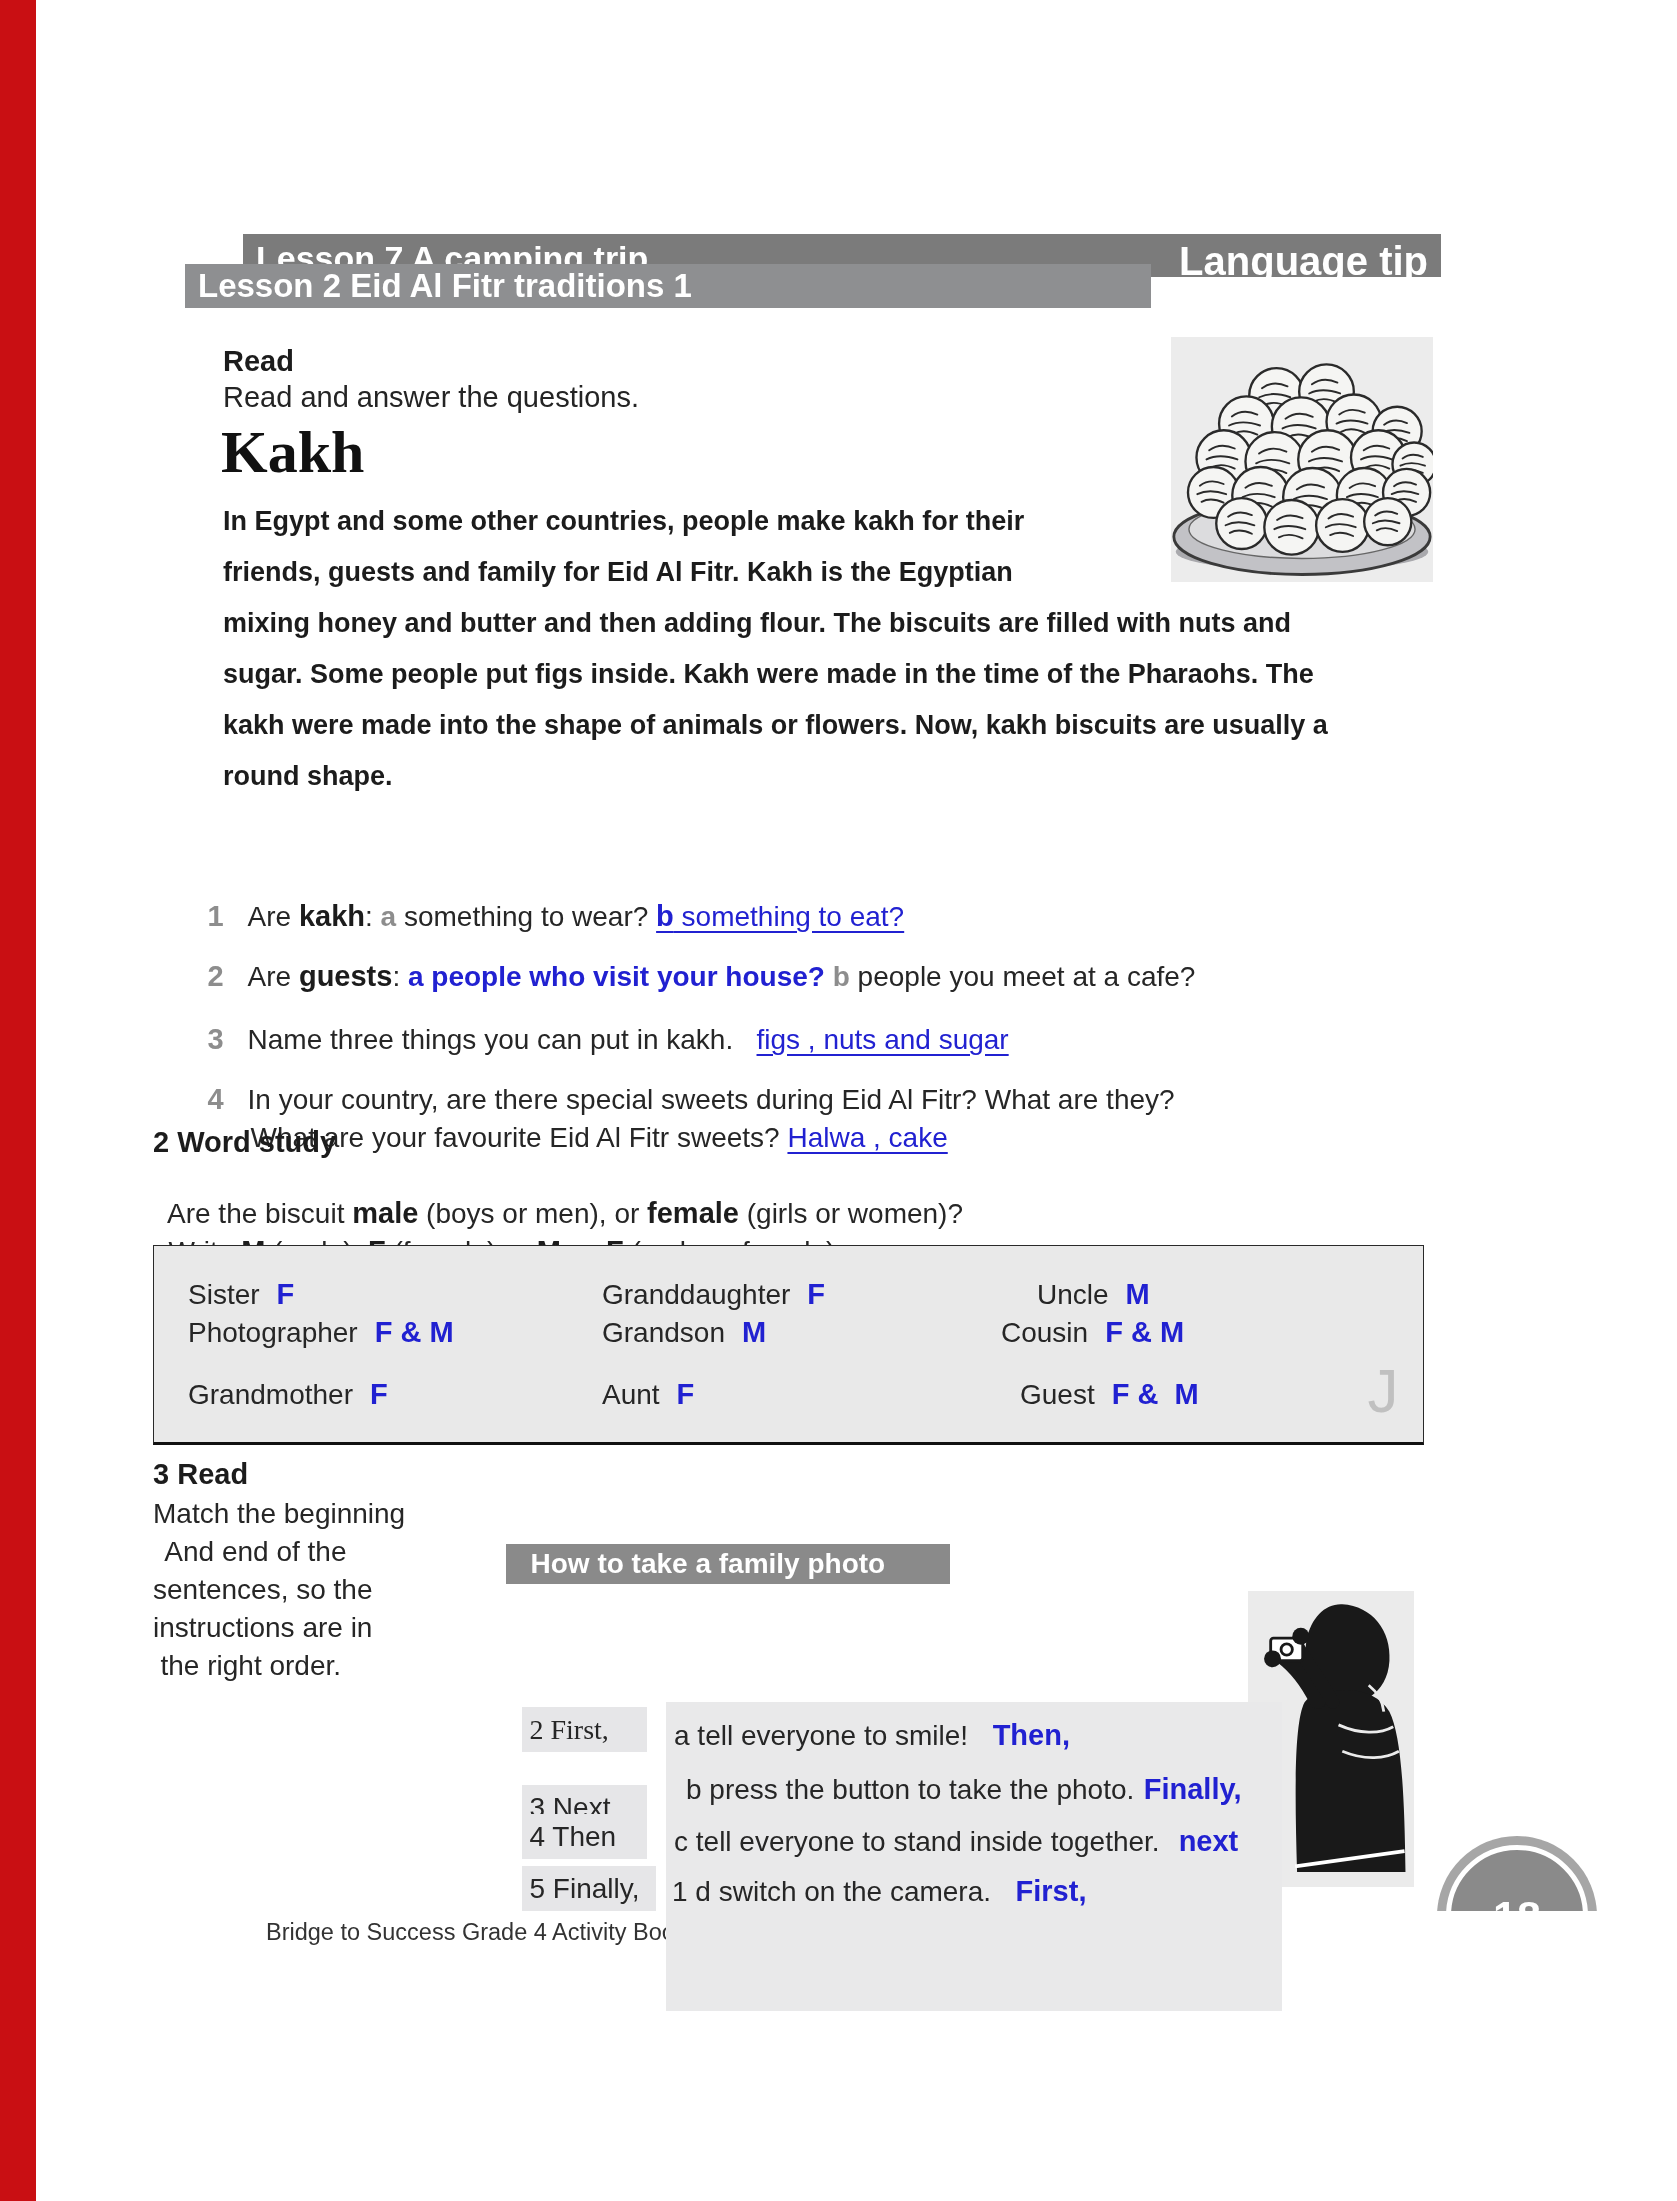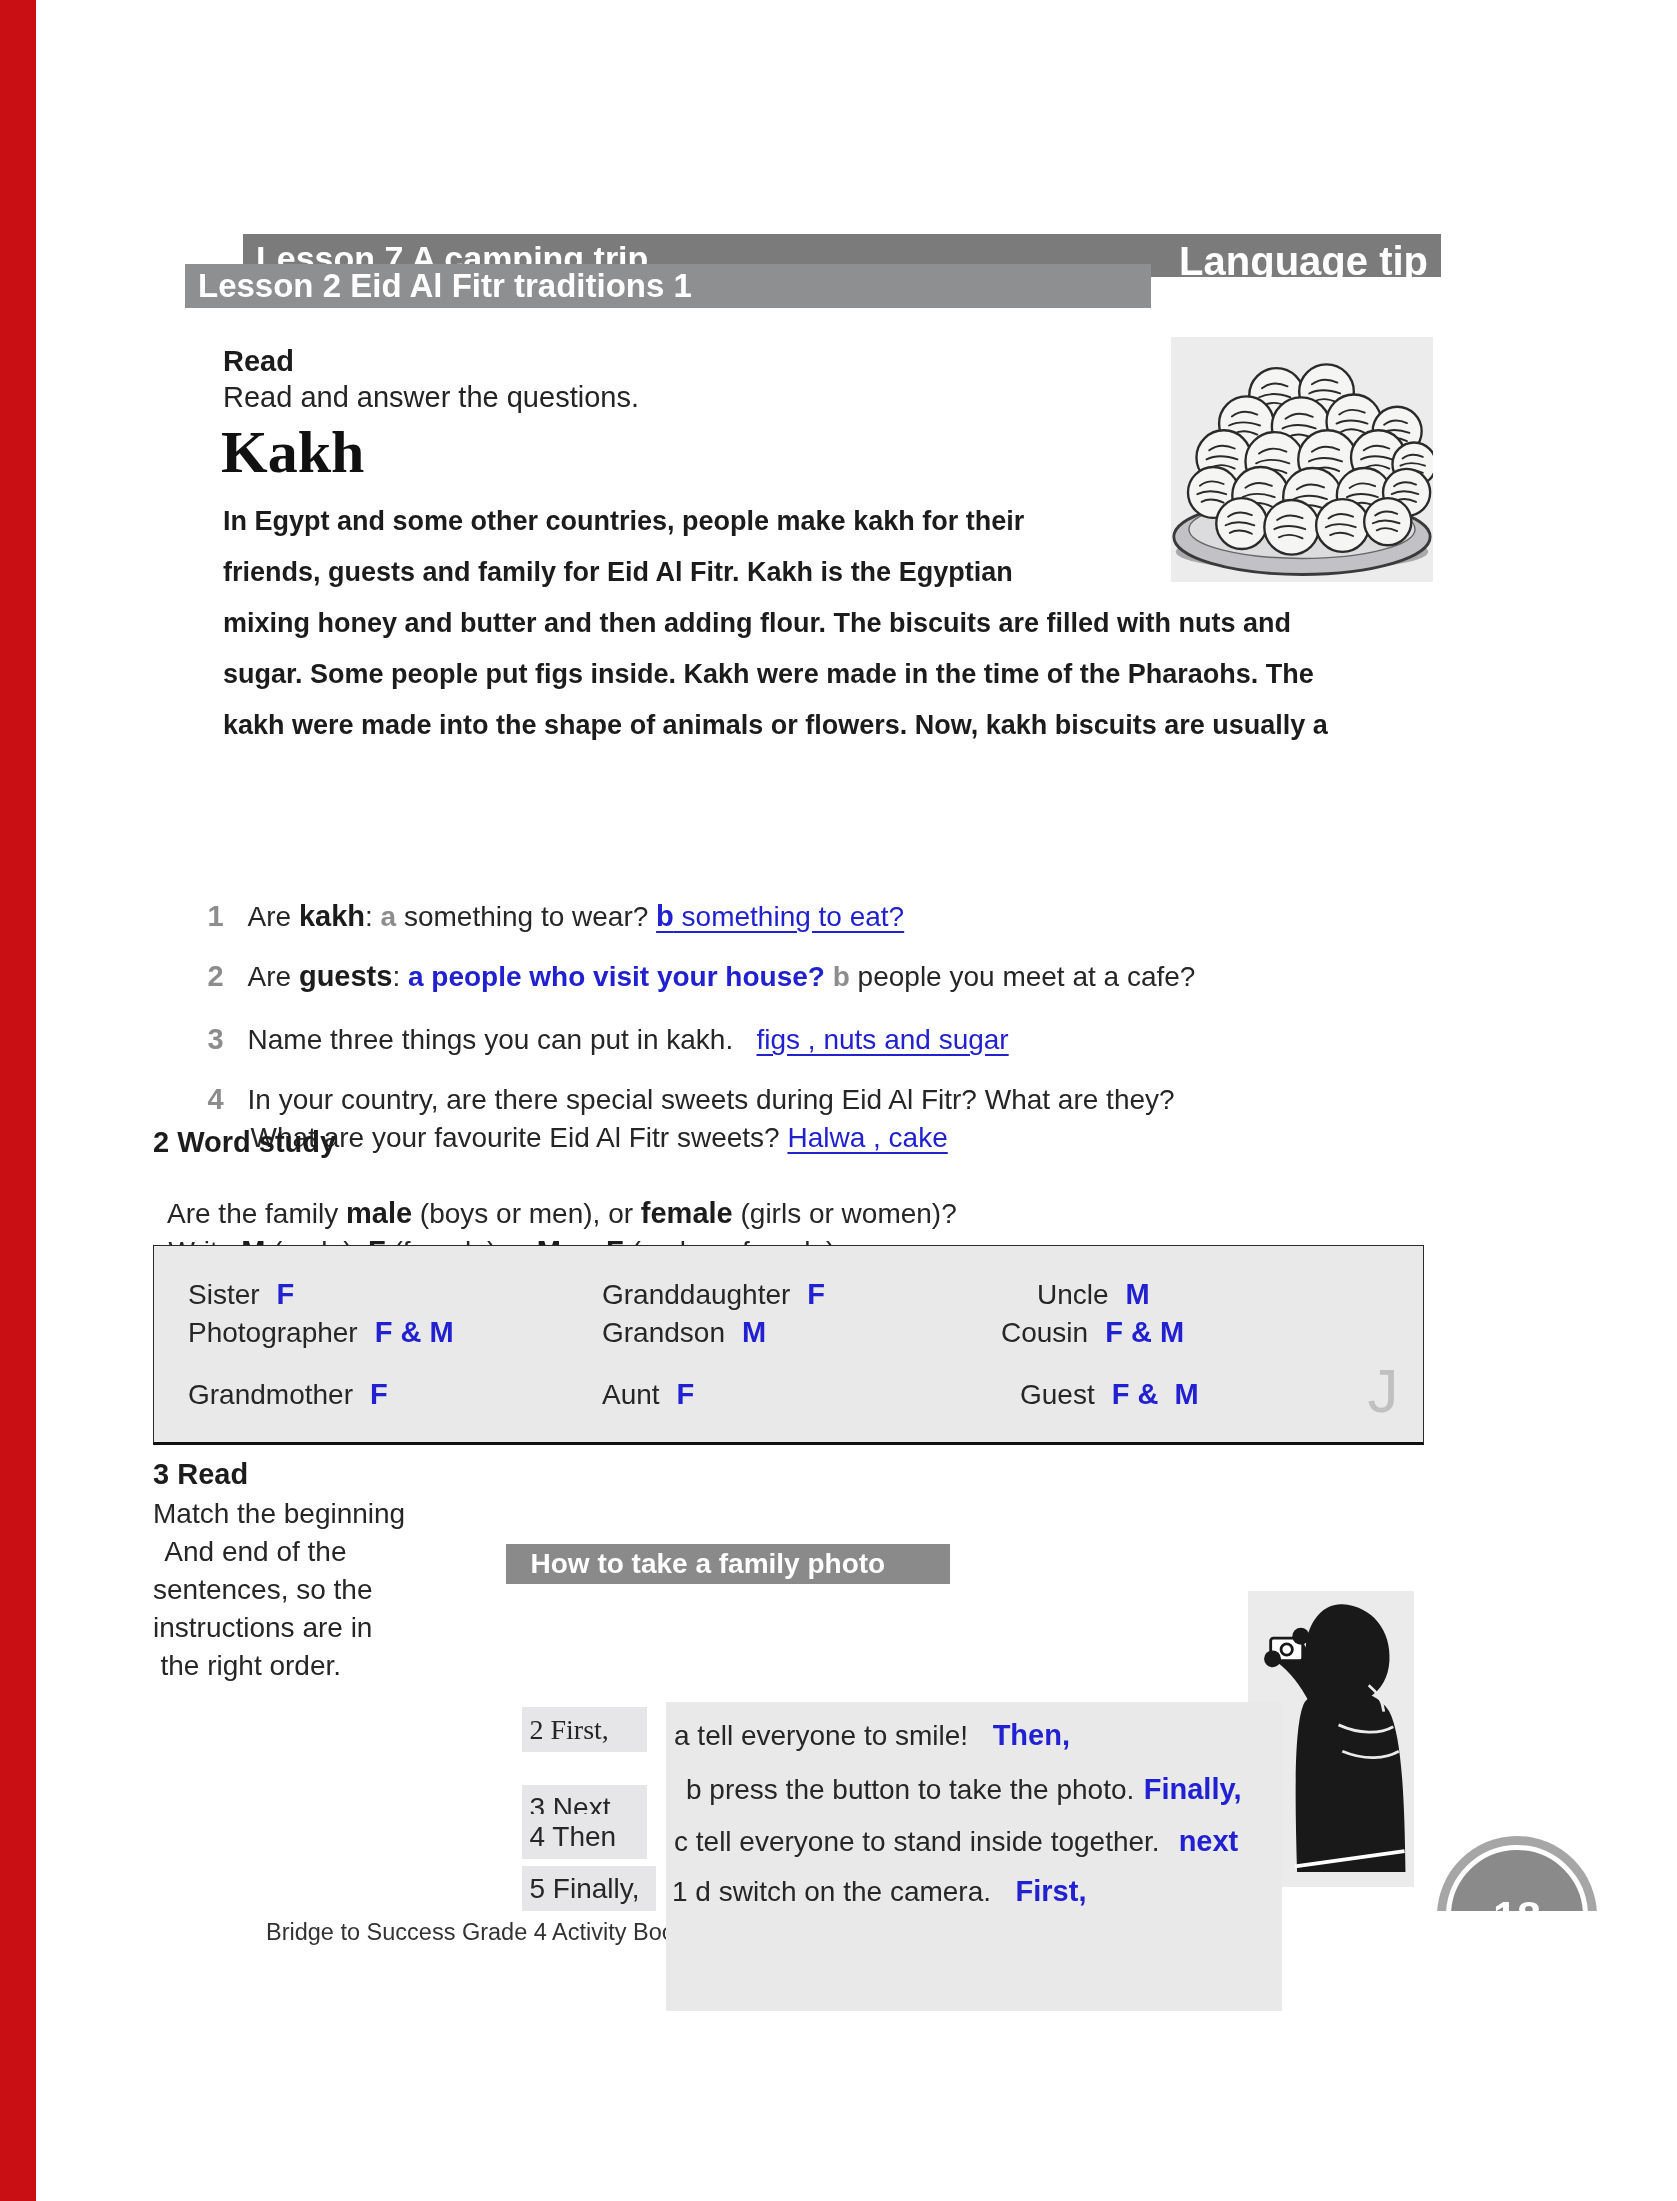--- a/index.html
+++ b/index.html
@@ -198,41 +198,42 @@
       </g>
     </svg>
 </div>
 
 <div class="abs" id="kakh-par">
     <div class="par-line">In Egypt and some other countries, people make kakh for their</div>
     <div class="par-line">friends, guests and family for Eid Al Fitr. Kakh is the Egyptian</div>
     <div class="par-line">mixing honey and butter and then adding flour. The biscuits are filled with nuts and</div>
     <div class="par-line">sugar. Some people put figs inside. Kakh were made in the time of the Pharaohs. The</div>
     <div class="par-line">kakh were made into the shape of animals or flowers. Now, kakh biscuits are usually a</div>
+    <div class="par-line">round shape.</div>
   </div>
 
 <div class="abs q" style="left:192px;top:868px;">
   <span class="qnum">1</span><span>Are </span><span class="qb">kakh</span><span>: </span><span class="opt">a</span><span> something to wear? </span><span class="ans-link"><b>b</b><span> something to eat?</span></span>
 </div>
 <div class="abs q" style="left:192px;top:928px;">
   <span class="qnum">2</span><span>Are </span><span class="qb">guests</span><span>: </span><span class="ans-bold">a people who visit your house?</span><span class="opt"> b</span><span> people you meet at a cafe?</span>
 </div>
 <div class="abs q" style="left:192px;top:991px;">
   <span class="qnum">3</span><span>Name three things you can put in kakh.   </span><span class="ans-link">figs , nuts and sugar</span>
 </div>
 <div class="abs q" style="left:192px;top:1051px;">
   <span class="qnum">4</span><span>In your country, are there special sweets during Eid Al Fitr? What are they?</span>
 </div>
 <div class="abs q" style="left:235px;top:1090px;">
   <span>What are your favourite Eid Al Fitr sweets? </span><span class="ans-link">Halwa , cake</span>
 </div>
 
 <div class="abs h-bold" style="left:153px;top:1126px;">2 Word study</div>
 <div class="abs q" style="left:153px;top:1165px;">
-  <span>Are the family </span><span class="qb">male</span><span> (boys or men), or </span><span class="qb">female</span><span> (girls or women)?</span>
+  <span>Are the biscuit </span><span class="qb">male</span><span> (boys or men), or </span><span class="qb">female</span><span> (girls or women)?</span>
 </div>
 <div class="abs q" style="left:153px;top:1203px;">
   <span>Write </span><span class="qb">M</span><span> (male), </span><span class="qb">F</span><span> (female) or </span><span class="qb">M or F</span><span> (male or female).</span>
 </div>
 <div class="abs" id="ws-box">
   <span id="ws-j">J</span>
 <span class="ws-cell" style="left: 34px; top: 32px;"><span>Sister</span><span class="ws-ans">F</span></span>
     <span class="ws-cell" style="left: 448px; top: 32px;"><span>Granddaughter</span><span class="ws-ans">F</span></span>
     <span class="ws-cell" style="left: 883px; top: 32px;"><span>Uncle</span><span class="ws-ans">M</span></span>
     <span class="ws-cell" style="left: 34px; top: 70px;"><span>Photographer</span><span class="ws-ans">F &amp; M</span></span>

